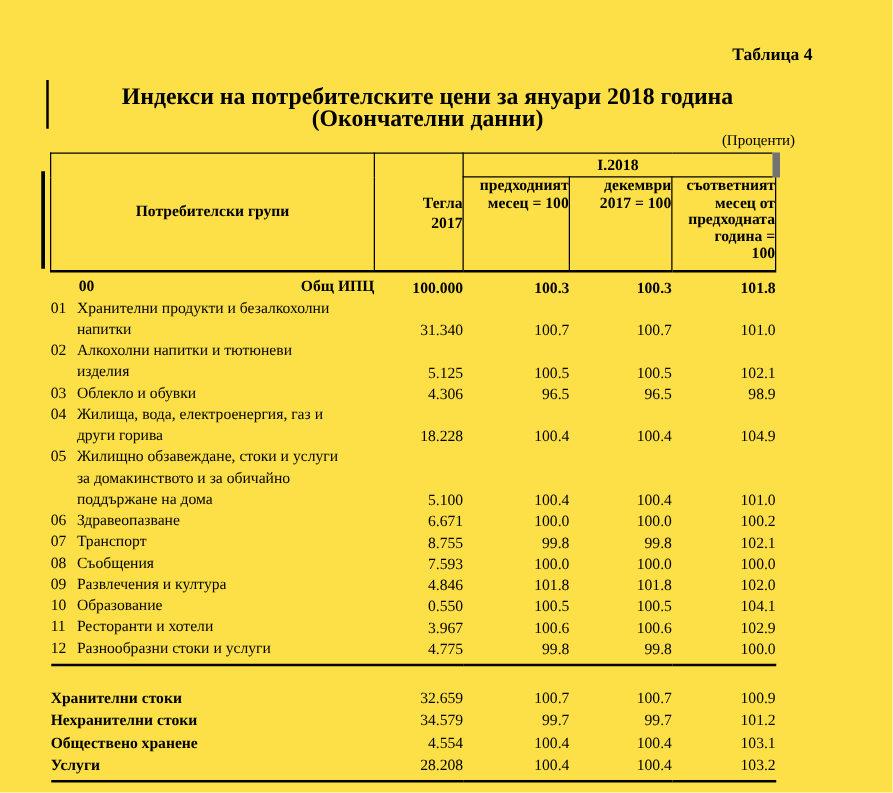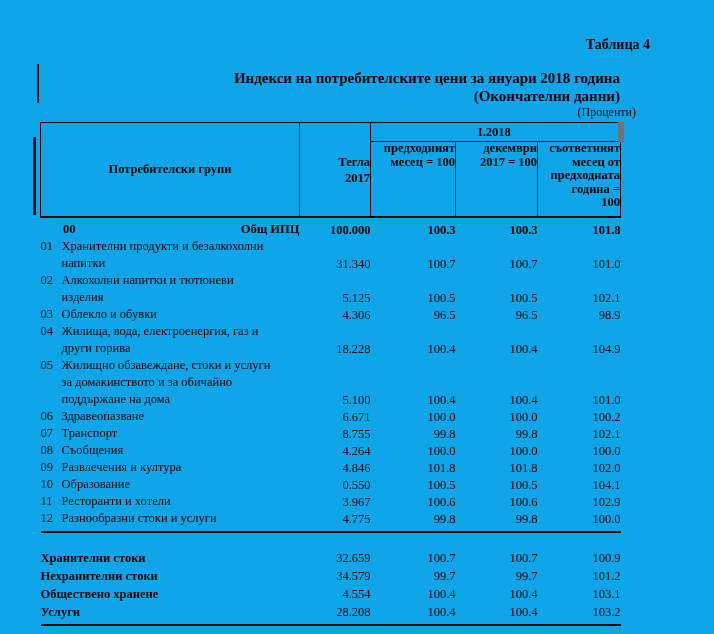--- a/index.html
+++ b/index.html
@@ -1,23 +1,23 @@
 <!DOCTYPE html>
 <html><head>
 <meta charset="utf-8">
 <style>
   html,body{margin:0;padding:0;background:#fff;}
   .sheet{
-    position:relative;width:714px;height:634px;background:#0ea5e9;
+    position:relative;width:714px;height:634px;background:#fde047;
     font-family:"Liberation Serif","DejaVu Serif",serif;color:#000;overflow:hidden;
   }
   .table-label{position:absolute;top:37px;left:0;width:650px;text-align:right;
     font-weight:bold;font-size:14px;}
-  .doc-title{position:absolute;top:69px;left:40px;width:580px;text-align:right;
-    font-weight:bold;font-size:15px;line-height:18px;}
+  .doc-title{position:absolute;top:69px;left:40px;width:580px;text-align:center;
+    font-weight:bold;font-size:19px;line-height:18px;padding-left:12px;}
   .unit-note{position:absolute;top:105px;left:56px;width:580px;text-align:right;font-size:12px;}
   .rev-bar{position:absolute;background:#000;}
   .rev-bar-1{left:37px;top:64px;width:2px;height:39px;}
   .rev-bar-2{left:33px;top:137px;width:3px;height:78px;}
 
   table.cpi{position:absolute;left:40px;top:122px;width:580px;border-collapse:collapse;
     table-layout:fixed;font-size:12.5px;}
   table.cpi th,table.cpi td{padding:0;}
 
   thead th{font-weight:bold;}
@@ -143,21 +143,21 @@
         </tr>
         <tr>
           <td class="cl"><span class="code">07</span><span class="lbl">Транспорт</span></td>
           <td class="num">8.755</td>
           <td class="num">99.8</td>
           <td class="num">99.8</td>
           <td class="num">102.1</td>
         </tr>
         <tr>
           <td class="cl"><span class="code">08</span><span class="lbl">Съобщения</span></td>
-          <td class="num">4.264</td>
+          <td class="num">7.593</td>
           <td class="num">100.0</td>
           <td class="num">100.0</td>
           <td class="num">100.0</td>
         </tr>
         <tr>
           <td class="cl"><span class="code">09</span><span class="lbl">Развлечения и култура</span></td>
           <td class="num">4.846</td>
           <td class="num">101.8</td>
           <td class="num">101.8</td>
           <td class="num">102.0</td>

